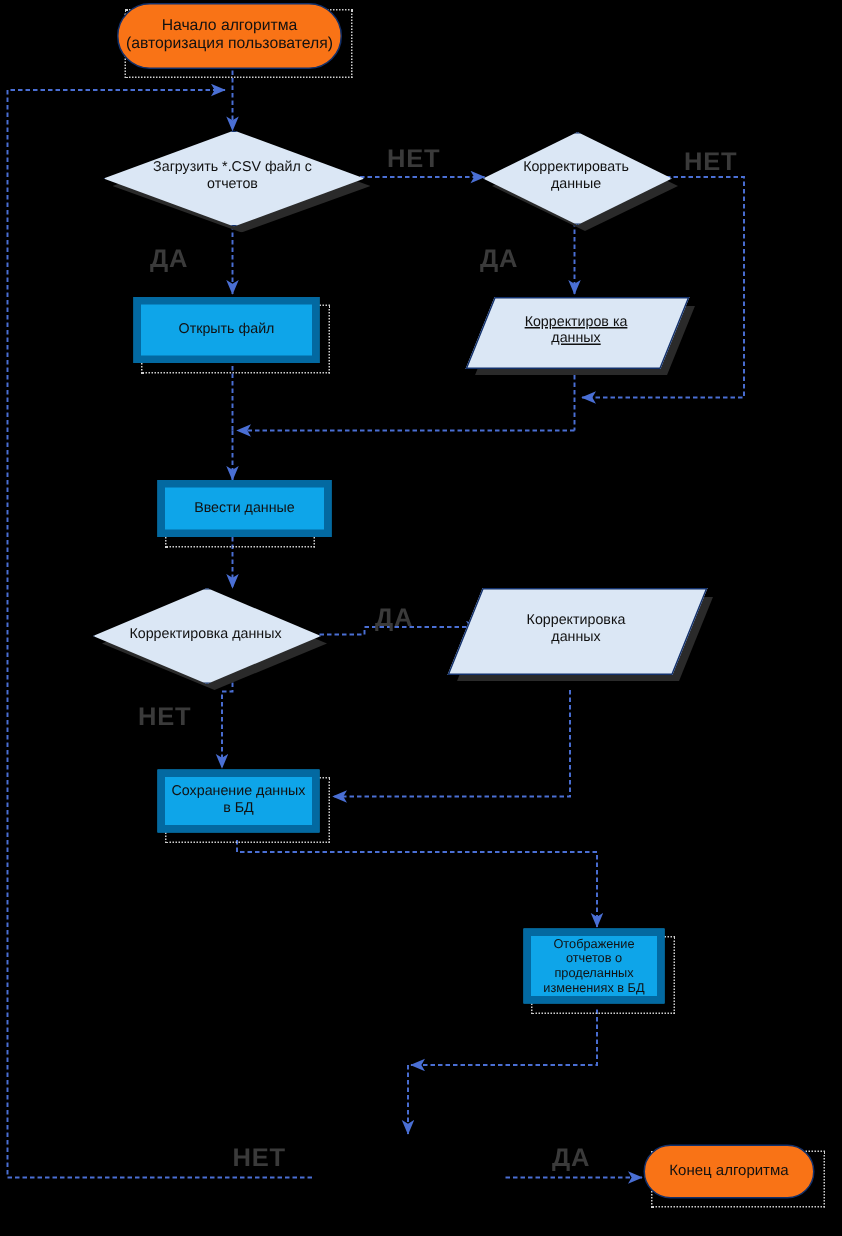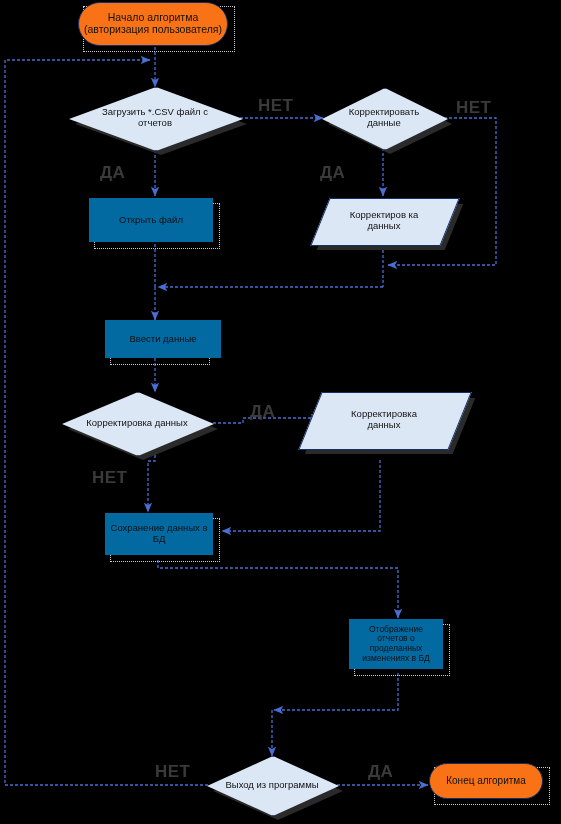--- a/index.html
+++ b/index.html
@@ -5,21 +5,21 @@
   html,body{margin:0;padding:0;background:#000;}
   #stage{position:relative;width:561px;height:824px;background:#000;overflow:hidden;
          font-family:"Liberation Sans","DejaVu Sans",sans-serif;}
   svg#wires{position:absolute;left:0;top:0;width:561px;height:824px;}
   .node{position:absolute;box-sizing:border-box;display:flex;align-items:center;
         justify-content:center;text-align:center;color:#111;}
   .node .txt{position:relative;z-index:3;line-height:1.12;padding:0 4px;}
   
   .shadow{position:absolute;z-index:1;border:1px dotted #cfcfcf;background:transparent;}
   .term{border:1px solid #12306b;background:#f97316;border-radius:999px;z-index:2;}
-  .proc{border:1px solid #0369a1;background:#0369a1;z-index:2;}
+  .proc{border:5px solid #0369a1;background:#0ea5e9;z-index:2;}
   .diam{z-index:2;}
   .diam .dshape{position:absolute;left:0;top:0;width:100%;height:100%;
       background:#dbe7f5;border:1px solid #12306b;
       clip-path:polygon(50% 0,100% 50%,50% 100%,0 50%);}
   .diam .dshadow{position:absolute;left:6px;top:6px;width:100%;height:100%;
       background:#2a2a2a;clip-path:polygon(50% 0,100% 50%,50% 100%,0 50%);z-index:0;}
   .para{z-index:2;}
   .para .pshape{position:absolute;left:0;top:0;width:100%;height:100%;
       background:#dbe7f5;border:1px solid #12306b;
       transform:skewX(-22deg);}
@@ -96,21 +96,21 @@
   </div>
 
   <div class="shadow" style="left:94px;top:203px;width:124px;height:44px;"></div>
   <div class="node proc" style="left:89px;top:198px;width:124px;height:44px;font-size:9.5px;">
     <span class="txt">Открыть файл</span>
   </div>
 
   <div class="node para" style="left:320px;top:198px;width:128px;height:46px;font-size:9.5px;">
     <div class="pshadow"></div>
     <div class="pshape"></div>
-    <span class="txt" style="width:84px;">Корректиров ка данных</span>
+    <span class="txt" style="width:84px;text-decoration:underline;">Корректиров ка данных</span>
   </div>
 
   <div class="shadow" style="left:110px;top:325px;width:98px;height:38px;"></div>
   <div class="node proc" style="left:105px;top:320px;width:116px;height:38px;font-size:9.5px;">
     <span class="txt">Ввести данные</span>
   </div>
 
   <div class="node diam" style="left:62px;top:392px;width:150px;height:62px;font-size:9.5px;">
     <div class="dshadow"></div>
     <div class="dshape"></div>
@@ -126,25 +126,20 @@
   <div class="shadow" style="left:110px;top:518px;width:108px;height:42px;"></div>
   <div class="node proc" style="left:105px;top:513px;width:108px;height:42px;font-size:9.5px;">
     <span class="txt">Сохранение данных в БД</span>
   </div>
 
   <div class="shadow" style="left:354px;top:624px;width:94px;height:50px;"></div>
   <div class="node proc" style="left:349px;top:619px;width:94px;height:50px;font-size:8.5px;">
     <span class="txt">Отображение отчетов о проделанных изменениях в БД</span>
   </div>
 
-  <div class="node diam" style="left:207px;top:756px;width:130px;height:58px;font-size:9.5px;">
-    <div class="dshadow"></div>
-    <div class="dshape"></div>
-    <span class="txt" style="width:110px;">Выход из программы</span>
-  </div>
 
   <div class="shadow" style="left:434px;top:767px;width:114px;height:36px;"></div>
   <div class="node term" style="left:429px;top:763px;width:114px;height:36px;font-size:10px;">
     <span class="txt">Конец алгоритма</span>
   </div>
 
   <div class="lbl" style="left:258px;top:96px;">НЕТ</div>
   <div class="lbl" style="left:100px;top:163px;">ДА</div>
   <div class="lbl" style="left:456px;top:98px;">НЕТ</div>
   <div class="lbl" style="left:320px;top:163px;">ДА</div>

